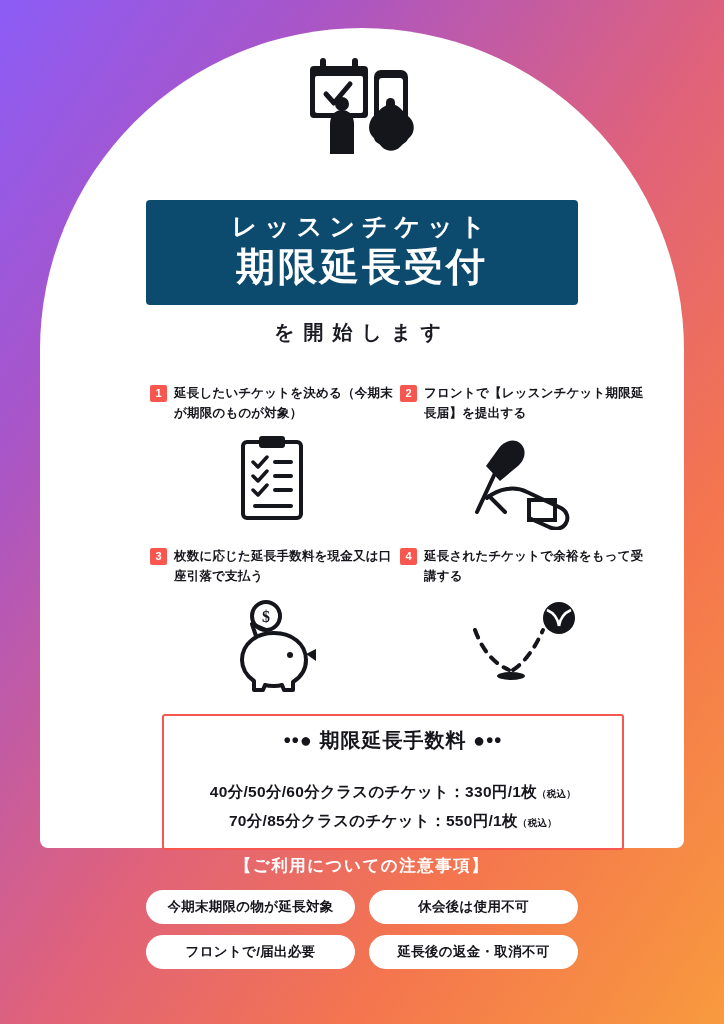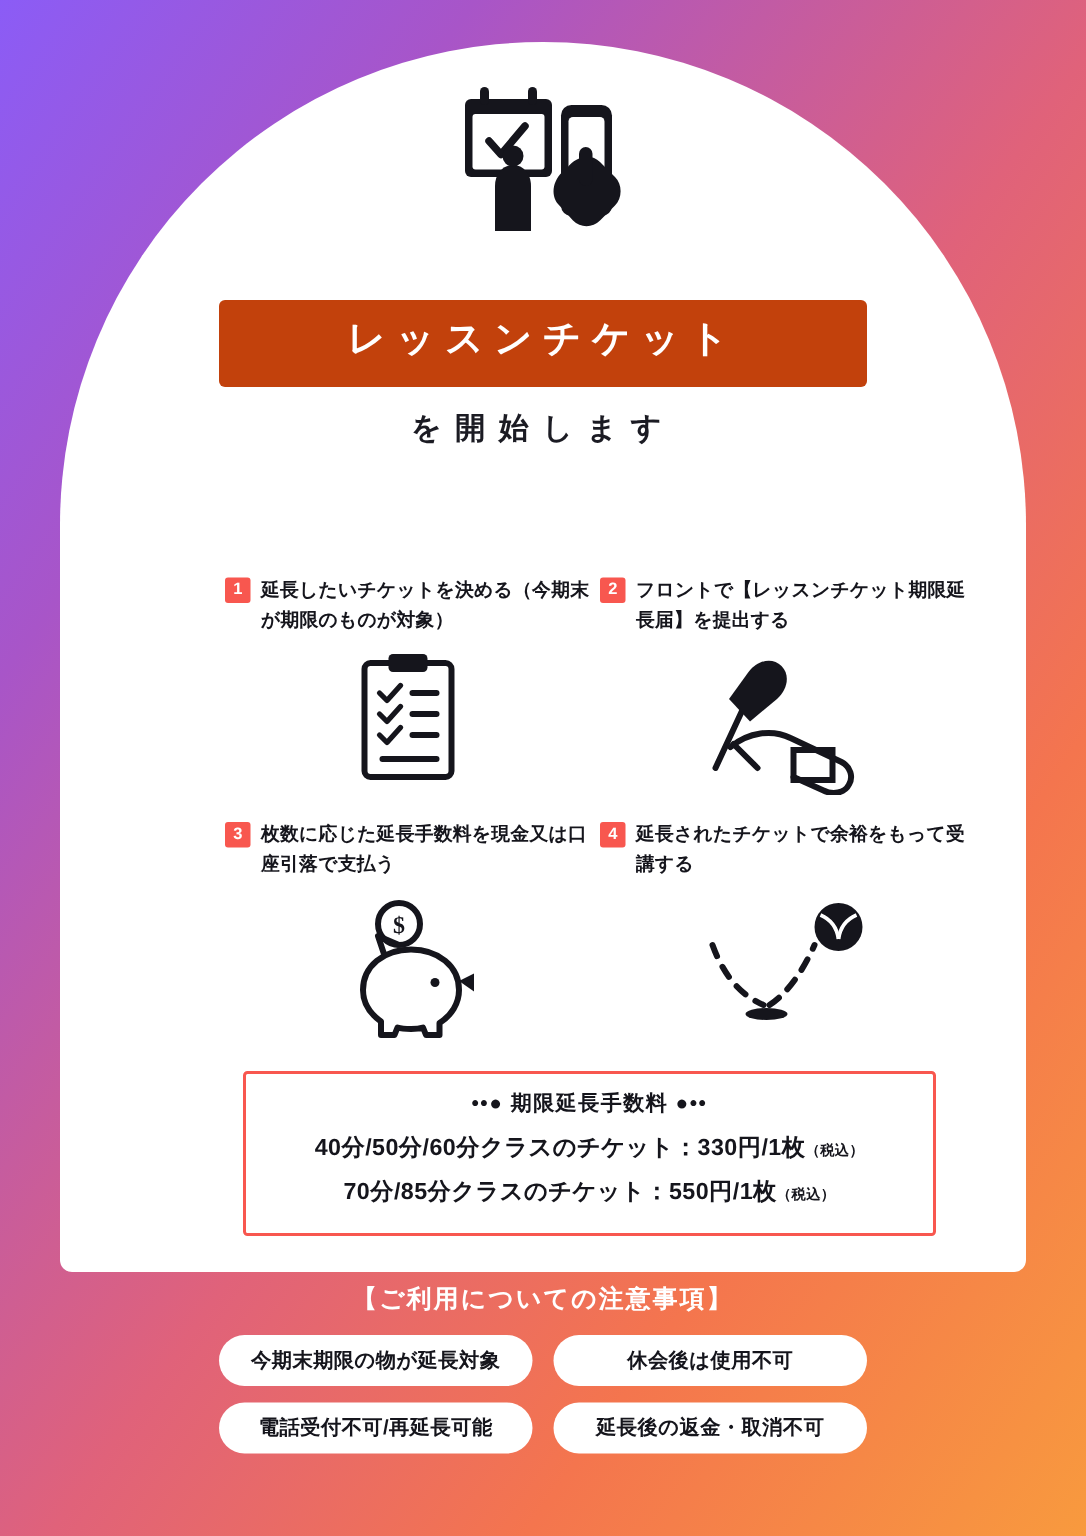--- a/index.html
+++ b/index.html
@@ -41,21 +41,21 @@
   .title-wrap {
     position: absolute;
     top: 172px;
     left: 0;
     width: 100%;
     text-align: center;
   }
   .title-band {
     width: 432px;
     margin: 0 auto;
-    background: #c2410c;
+    background: #0c4a6e;
     border-radius: 4px;
     padding: 10px 0 14px;
   }
   .title-band .line1 {
     color: #ffffff;
     font-size: 25px;
     font-weight: bold;
     letter-spacing: 7px;
     line-height: 1.35;
   }
@@ -121,25 +121,25 @@
     position: absolute;
     top: 686px;
     left: 122px;
     width: 462px;
     border: 2px solid #f8574f;
     border-radius: 3px;
     padding: 11px 0 13px;
     text-align: center;
   }
   .fee-title {
-    font-size: 14px;
+    font-size: 20px;
     font-weight: bold;
     color: #15151c;
     letter-spacing: 1px;
-    margin-bottom: 7px;
+    margin-bottom: 24px;
   }
   .fee-line {
     font-size: 15.5px;
     font-weight: bold;
     color: #15151c;
     line-height: 1.85;
     letter-spacing: 0.3px;
   }
   .fee-line .tax { font-size: 9.5px; font-weight: bold; }
 
@@ -199,20 +199,21 @@
       <rect x="104" y="46" width="9" height="26" rx="4.5" fill="#15151c"></rect>
 
       <path d="M48 72 c0 -8 5 -14 12 -14 c7 0 12 6 12 14 l0 30 l-24 0 z" fill="#15151c"></path>
       <circle cx="60" cy="52" r="7" fill="#15151c"></circle>
     </svg>
   </div>
 
   <div class="title-wrap">
     <div class="title-band">
       <div class="line1">レッスンチケット</div>
+      <div class="line2">期限延長受付</div>
     </div>
     <div class="title-sub">を開始します</div>
   </div>
 
   <div class="steps">
 
     <div class="step-row">
 
       <div class="step">
         <div class="step-head">
@@ -298,15 +299,15 @@
       <span>70分/85分クラスのチケット：550円/1枚</span><span class="tax">（税込）</span>
     </div>
   </div>
 
 </div>
 
 <div class="notes-title">【ご利用についての注意事項】</div>
 <div class="notes-grid">
   <div class="note-pill">今期末期限の物が延長対象</div>
   <div class="note-pill">休会後は使用不可</div>
-  <div class="note-pill">電話受付不可/再延長可能</div>
+  <div class="note-pill">フロントで/届出必要</div>
   <div class="note-pill">延長後の返金・取消不可</div>
 </div>
 
 </body></html>

